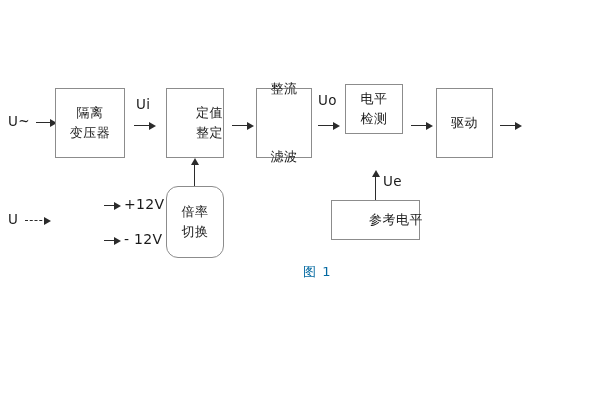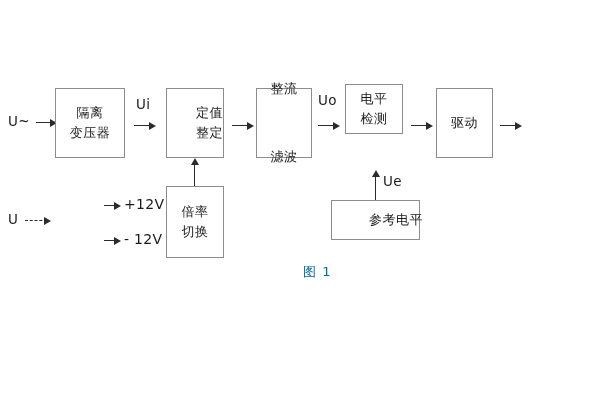--- a/index.html
+++ b/index.html
@@ -134,21 +134,21 @@
 
 
   <div class="hline" style="left:104px;top:205px;width:14px;"></div>
   <div class="arrow-r" style="left:114px;top:201.5px;"></div>
   <div class="lbl" style="left:124px;top:196px;">+12V</div>
 
   <div class="hline" style="left:104px;top:240px;width:14px;"></div>
   <div class="arrow-r" style="left:114px;top:236.5px;"></div>
   <div class="lbl" style="left:124px;top:231px;">- 12V</div>
 
-  <div class="blk" style="left:166px;top:186px;width:58px;height:72px;">
+  <div class="blk" style="left:166px;top:186px;width:58px;height:72px;border-radius:12px;">
     <span class="ln">倍率</span>
     <span class="ln">切换</span>
   </div>
 
   <div class="vline" style="left:194px;top:164px;height:22px;"></div>
   <div class="arrow-u" style="left:190.5px;top:158px;"></div>
 
   <div class="blk" style="left:331px;top:200px;width:89px;height:40px;padding-left:41px;">
     <span class="ln">参考电平</span>
   </div>

